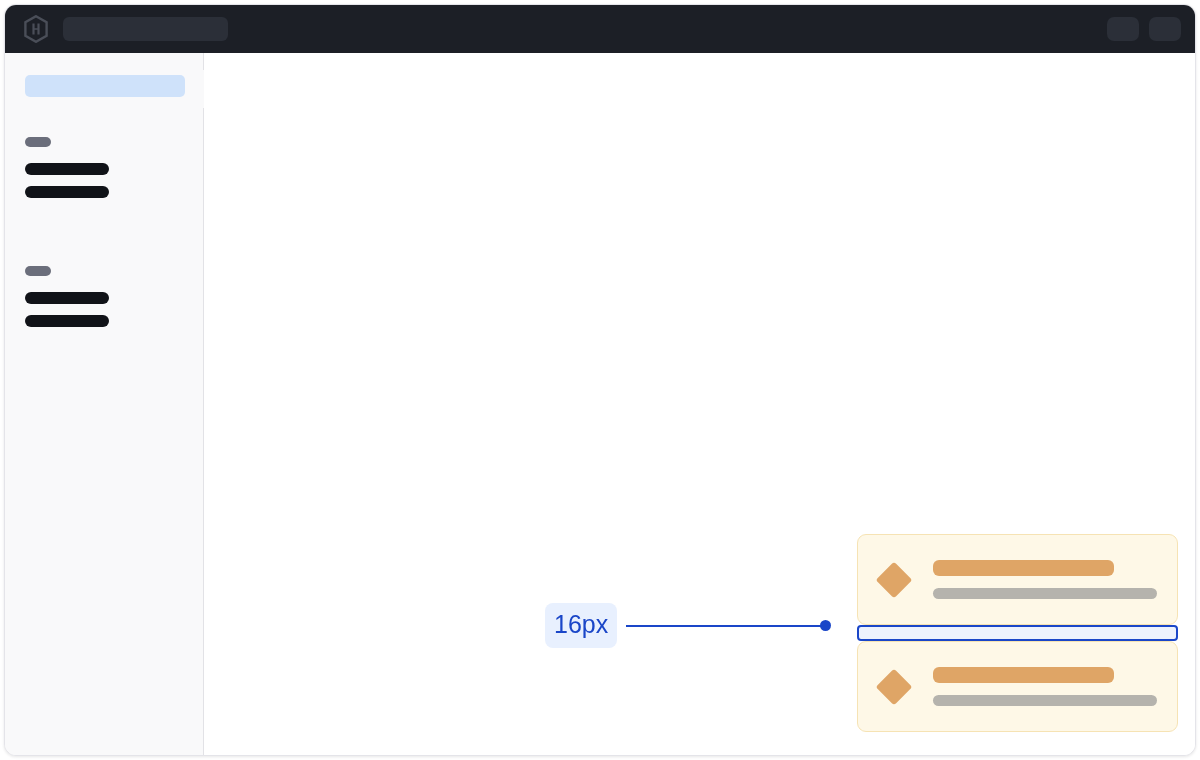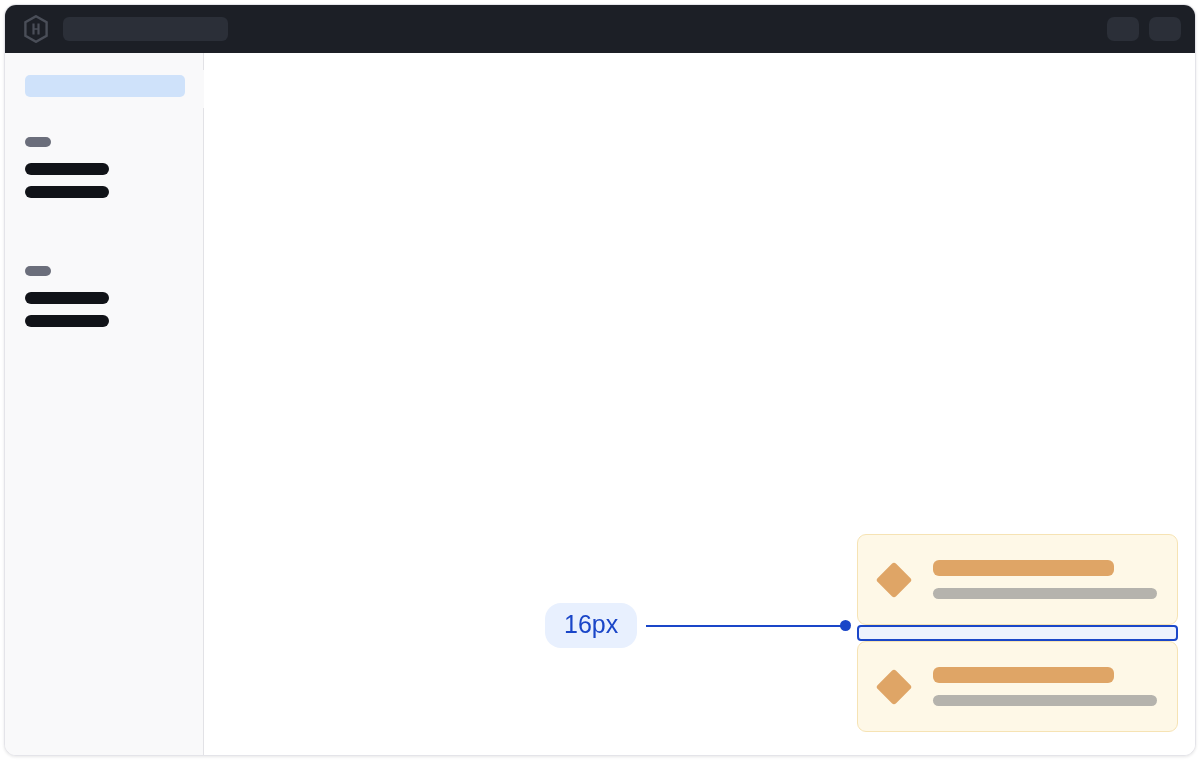--- a/index.html
+++ b/index.html
@@ -198,22 +198,22 @@
     display: flex;
     align-items: center;
     z-index: 6;
   }
   .anno-label {
     background: #e8f0fe;
     color: #1a46c8;
     font-size: 25px;
     line-height: 1;
     font-weight: 400;
-    padding: 9px 19px 11px;
-    border-radius: 16px;
+    padding: 9px 9px 11px;
+    border-radius: 8px;
     white-space: nowrap;
     font-family: "Liberation Sans", sans-serif;
   }
   .anno-line {
     width: 196px;
     height: 2px;
     background: #1a46c8;
     margin-left: 9px;
   }
   .anno-dot {

